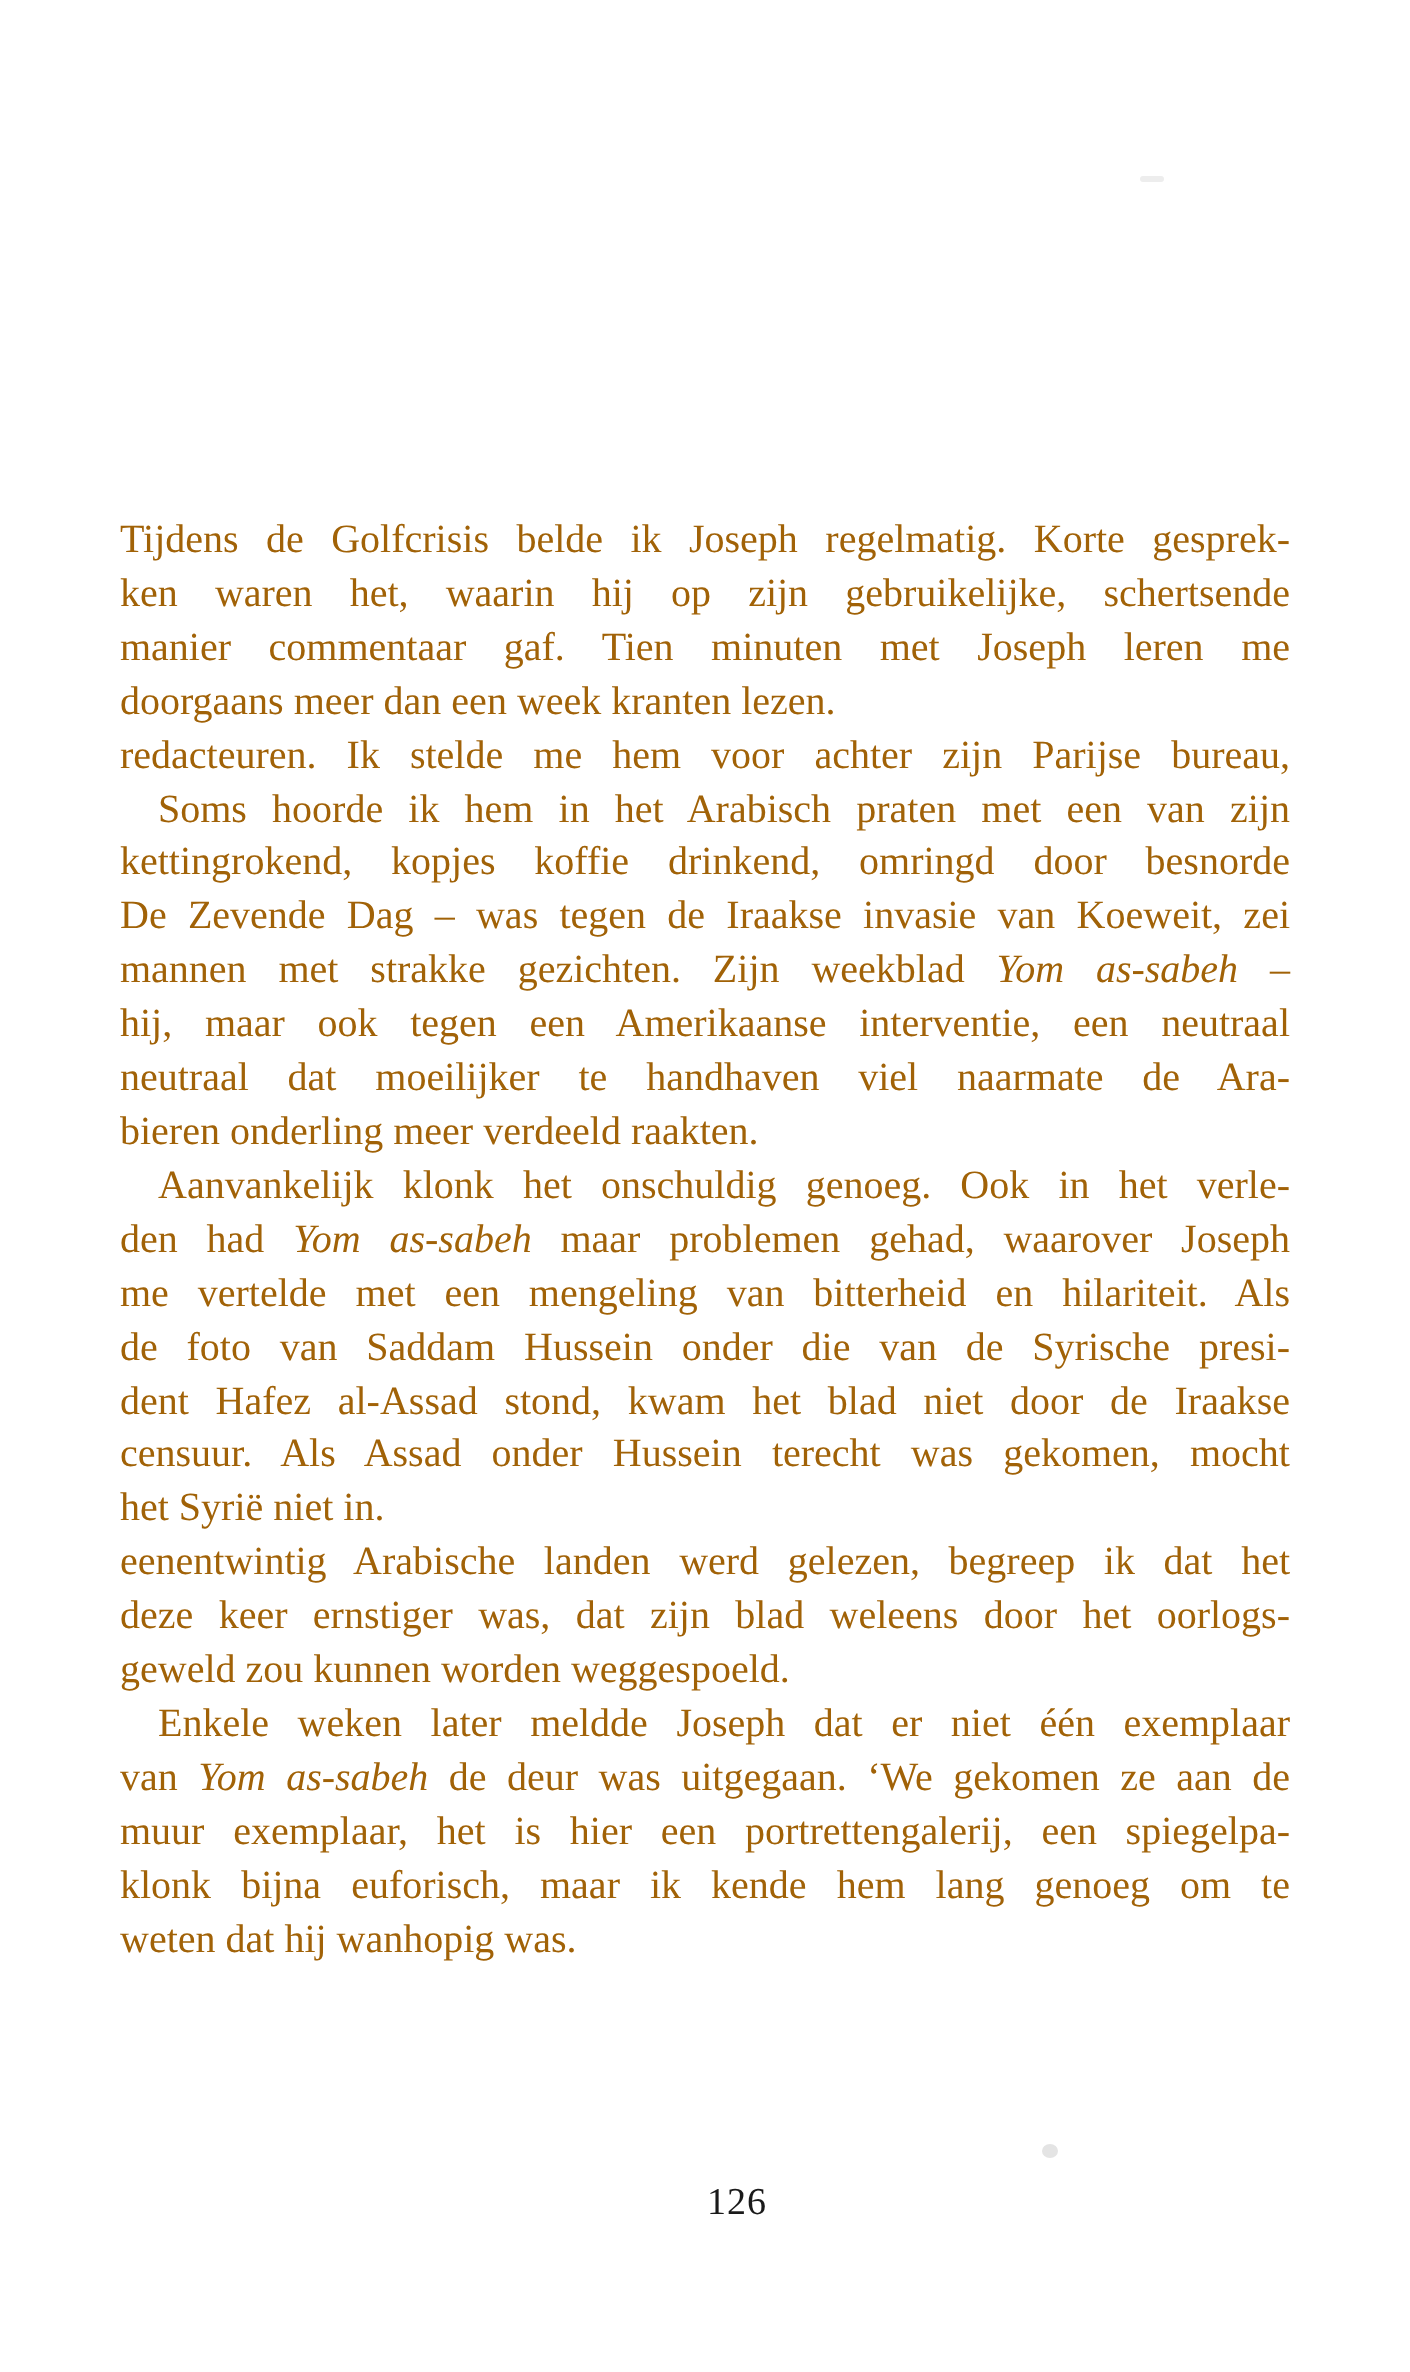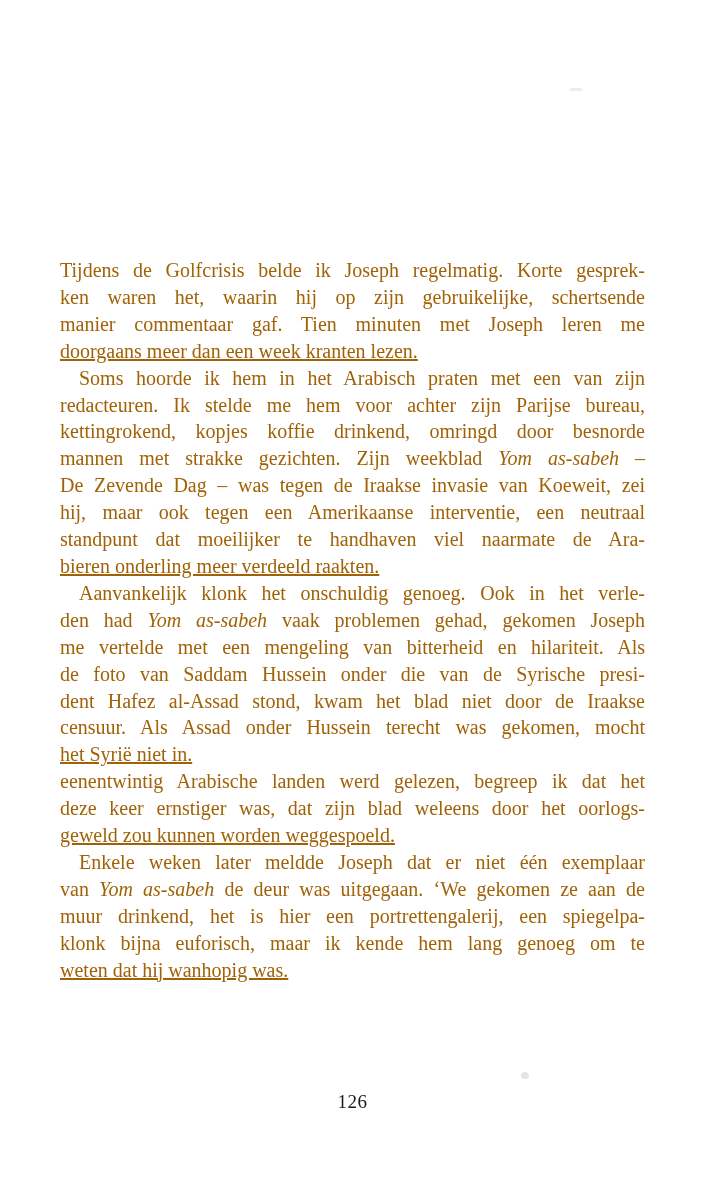--- a/index.html
+++ b/index.html
@@ -25,31 +25,30 @@
   .line {
     font-size: 20px;
     line-height: 26.9px;
     text-align: justify;
     text-align-last: justify;
     white-space: normal;
     color: #a16207;
   }
   .line.last {
     text-align-last: left;
-    text-decoration: underline;
   }
   .line.indent {
     padding-left: 19px;
   }
   .line i {
     font-style: italic;
   }
   .page-number {
     position: absolute;
-    left: 60px;
+    left: 76px;
     top: 1091px;
     width: 585px;
     text-align: center;
     font-size: 19px;
     letter-spacing: 0.5px;
     color: #1a1a1a;
   }
   .speck {
     position: absolute;
     pointer-events: none;
@@ -74,39 +73,39 @@
 </head>
 <body>
 
 <div class="page">
   <div class="speck speck-top"></div>
   <div class="text-block">
       <div class="line"><span>Tijdens de Golfcrisis belde ik Joseph regelmatig. Korte gesprek-</span></div>
       <div class="line"><span>ken waren het, waarin hij op zijn gebruikelijke, schertsende</span></div>
       <div class="line"><span>manier commentaar gaf. Tien minuten met Joseph leren me</span></div>
       <div class="line last"><span>doorgaans meer dan een week kranten lezen.</span></div>
+      <div class="line"><span>redacteuren. Ik stelde me hem voor achter zijn Parijse bureau,</span></div>
       <div class="line indent"><span>Soms hoorde ik hem in het Arabisch praten met een van zijn</span></div>
-      <div class="line"><span>redacteuren. Ik stelde me hem voor achter zijn Parijse bureau,</span></div>
       <div class="line"><span>kettingrokend, kopjes koffie drinkend, omringd door besnorde</span></div>
+      <div class="line"><span>De Zevende Dag – was tegen de Iraakse invasie van Koeweit, zei</span></div>
       <div class="line"><span>mannen met strakke gezichten. Zijn weekblad </span><i>Yom as-sabeh</i><span> –</span></div>
-      <div class="line"><span>De Zevende Dag – was tegen de Iraakse invasie van Koeweit, zei</span></div>
       <div class="line"><span>hij, maar ook tegen een Amerikaanse interventie, een neutraal</span></div>
-      <div class="line"><span>standpunt dat moeilijker te handhaven viel naarmate de Ara-</span></div>
+      <div class="line"><span>neutraal dat moeilijker te handhaven viel naarmate de Ara-</span></div>
       <div class="line last"><span>bieren onderling meer verdeeld raakten.</span></div>
       <div class="line indent"><span>Aanvankelijk klonk het onschuldig genoeg. Ook in het verle-</span></div>
-      <div class="line"><span>den had </span><i>Yom as-sabeh</i><span> vaak problemen gehad, gekomen Joseph</span></div>
+      <div class="line"><span>den had </span><i>Yom as-sabeh</i><span> maar problemen gehad, waarover Joseph</span></div>
       <div class="line"><span>me vertelde met een mengeling van bitterheid en hilariteit. Als</span></div>
       <div class="line"><span>de foto van Saddam Hussein onder die van de Syrische presi-</span></div>
       <div class="line"><span>dent Hafez al-Assad stond, kwam het blad niet door de Iraakse</span></div>
       <div class="line"><span>censuur. Als Assad onder Hussein terecht was gekomen, mocht</span></div>
       <div class="line last"><span>het Syrië niet in.</span></div>
       <div class="line"><span>eenentwintig Arabische landen werd gelezen, begreep ik dat het</span></div>
       <div class="line"><span>deze keer ernstiger was, dat zijn blad weleens door het oorlogs-</span></div>
       <div class="line last"><span>geweld zou kunnen worden weggespoeld.</span></div>
       <div class="line indent"><span>Enkele weken later meldde Joseph dat er niet één exemplaar</span></div>
       <div class="line"><span>van </span><i>Yom as-sabeh</i><span> de deur was uitgegaan. ‘We gekomen ze aan de</span></div>
-      <div class="line"><span>muur drinkend, het is hier een portrettengalerij, een spiegelpa-</span></div>
+      <div class="line"><span>muur exemplaar, het is hier een portrettengalerij, een spiegelpa-</span></div>
       <div class="line"><span>klonk bijna euforisch, maar ik kende hem lang genoeg om te</span></div>
       <div class="line last"><span>weten dat hij wanhopig was.</span></div>
     </div>
   <div class="page-number">126</div>
   <div class="speck speck-bottom"></div>
 </div>
 
 </body></html>

